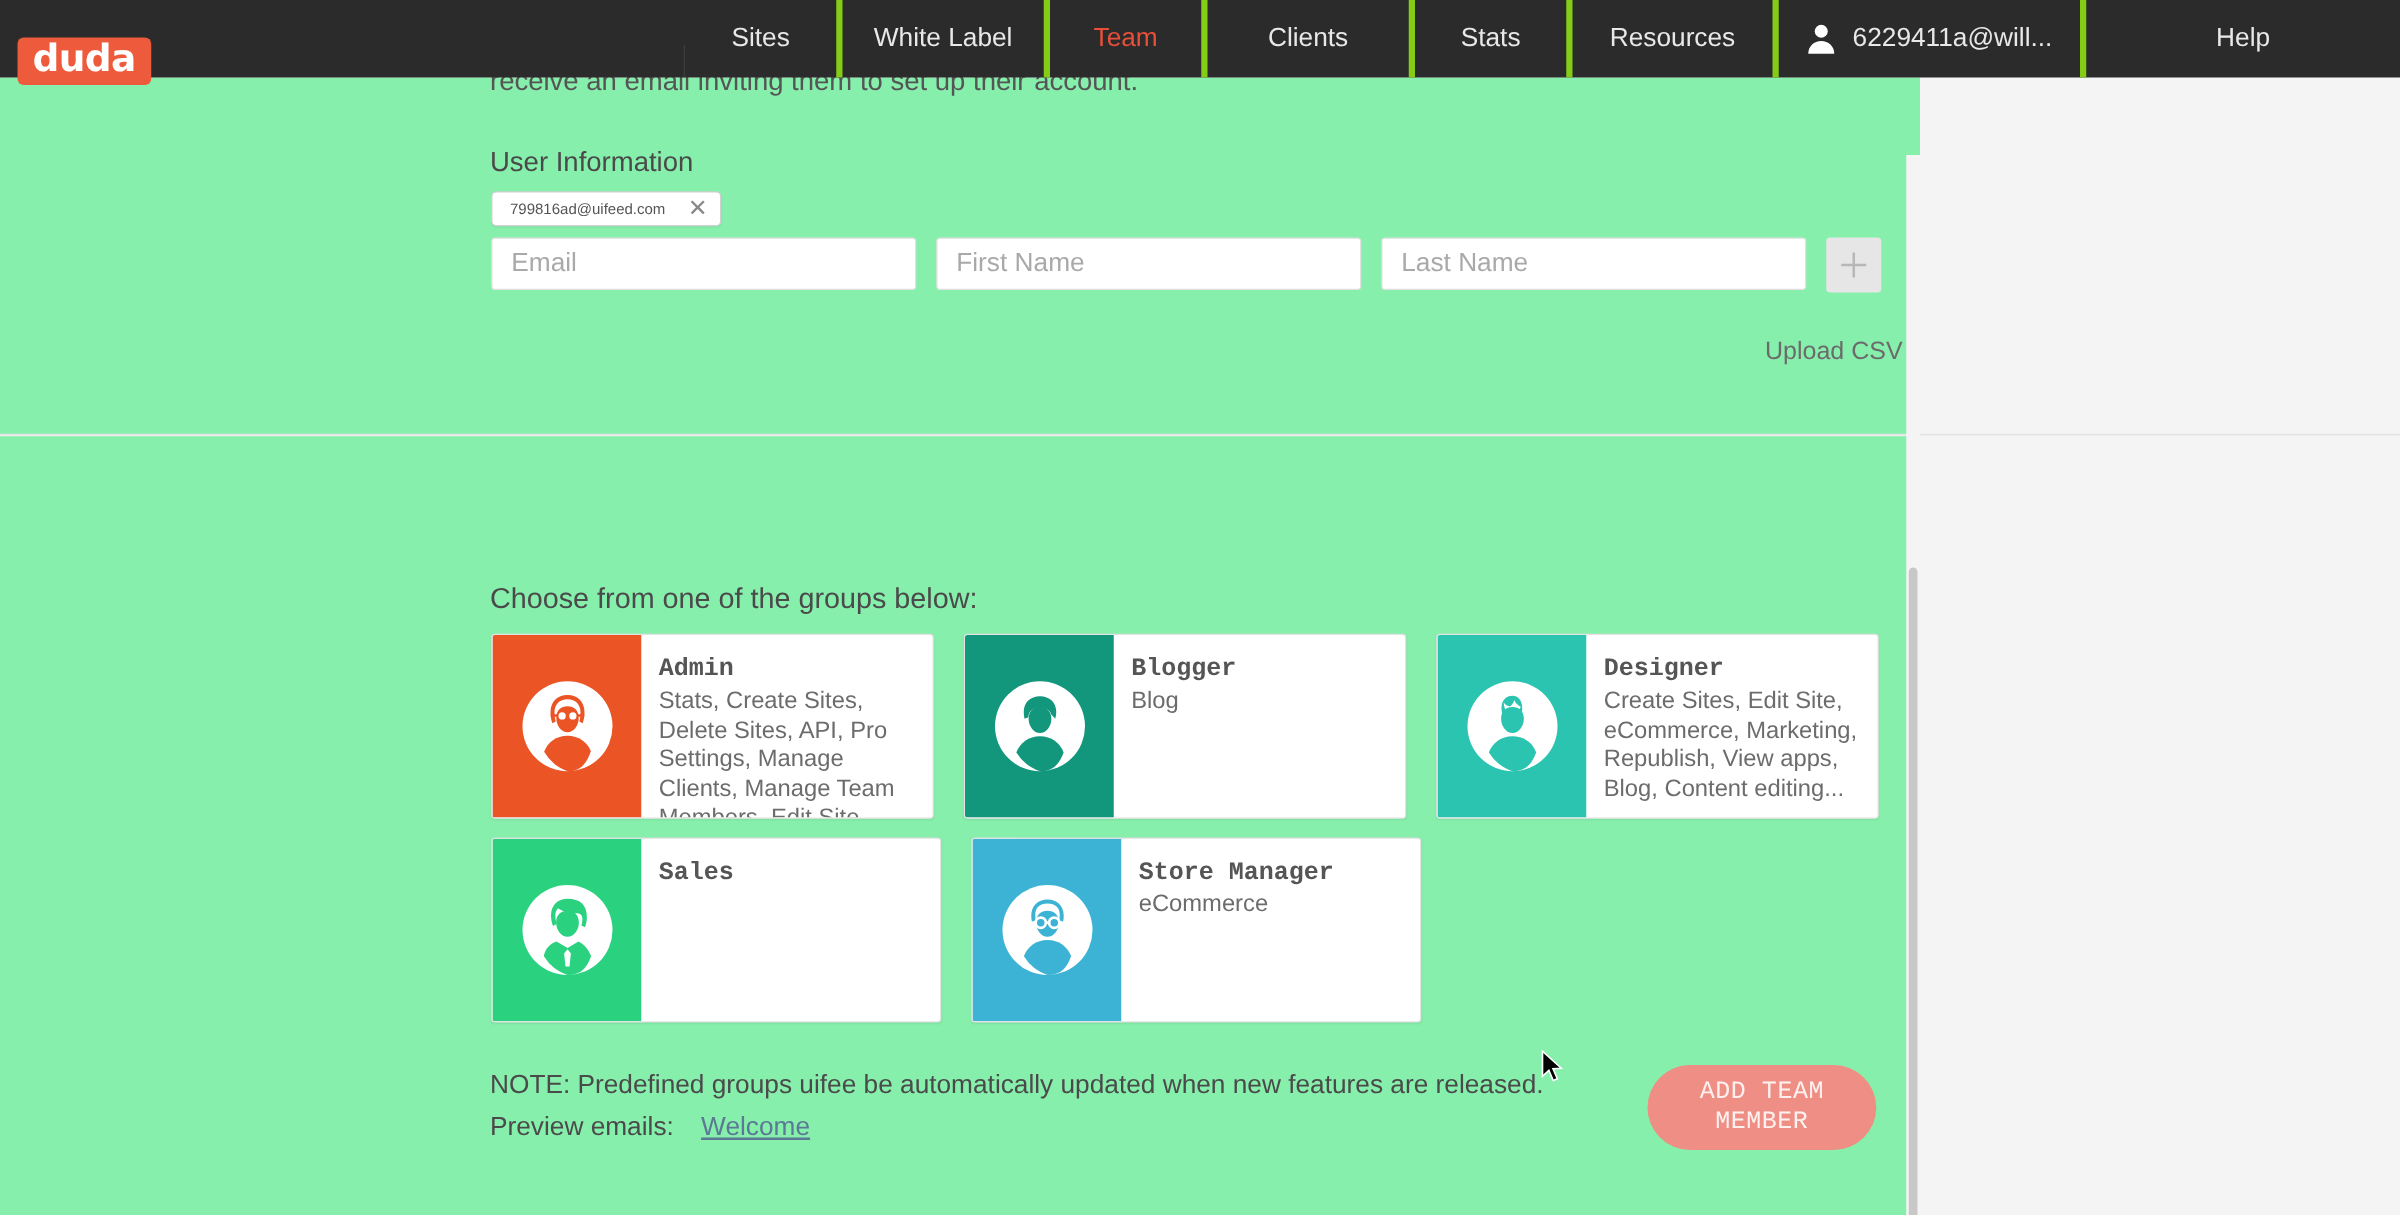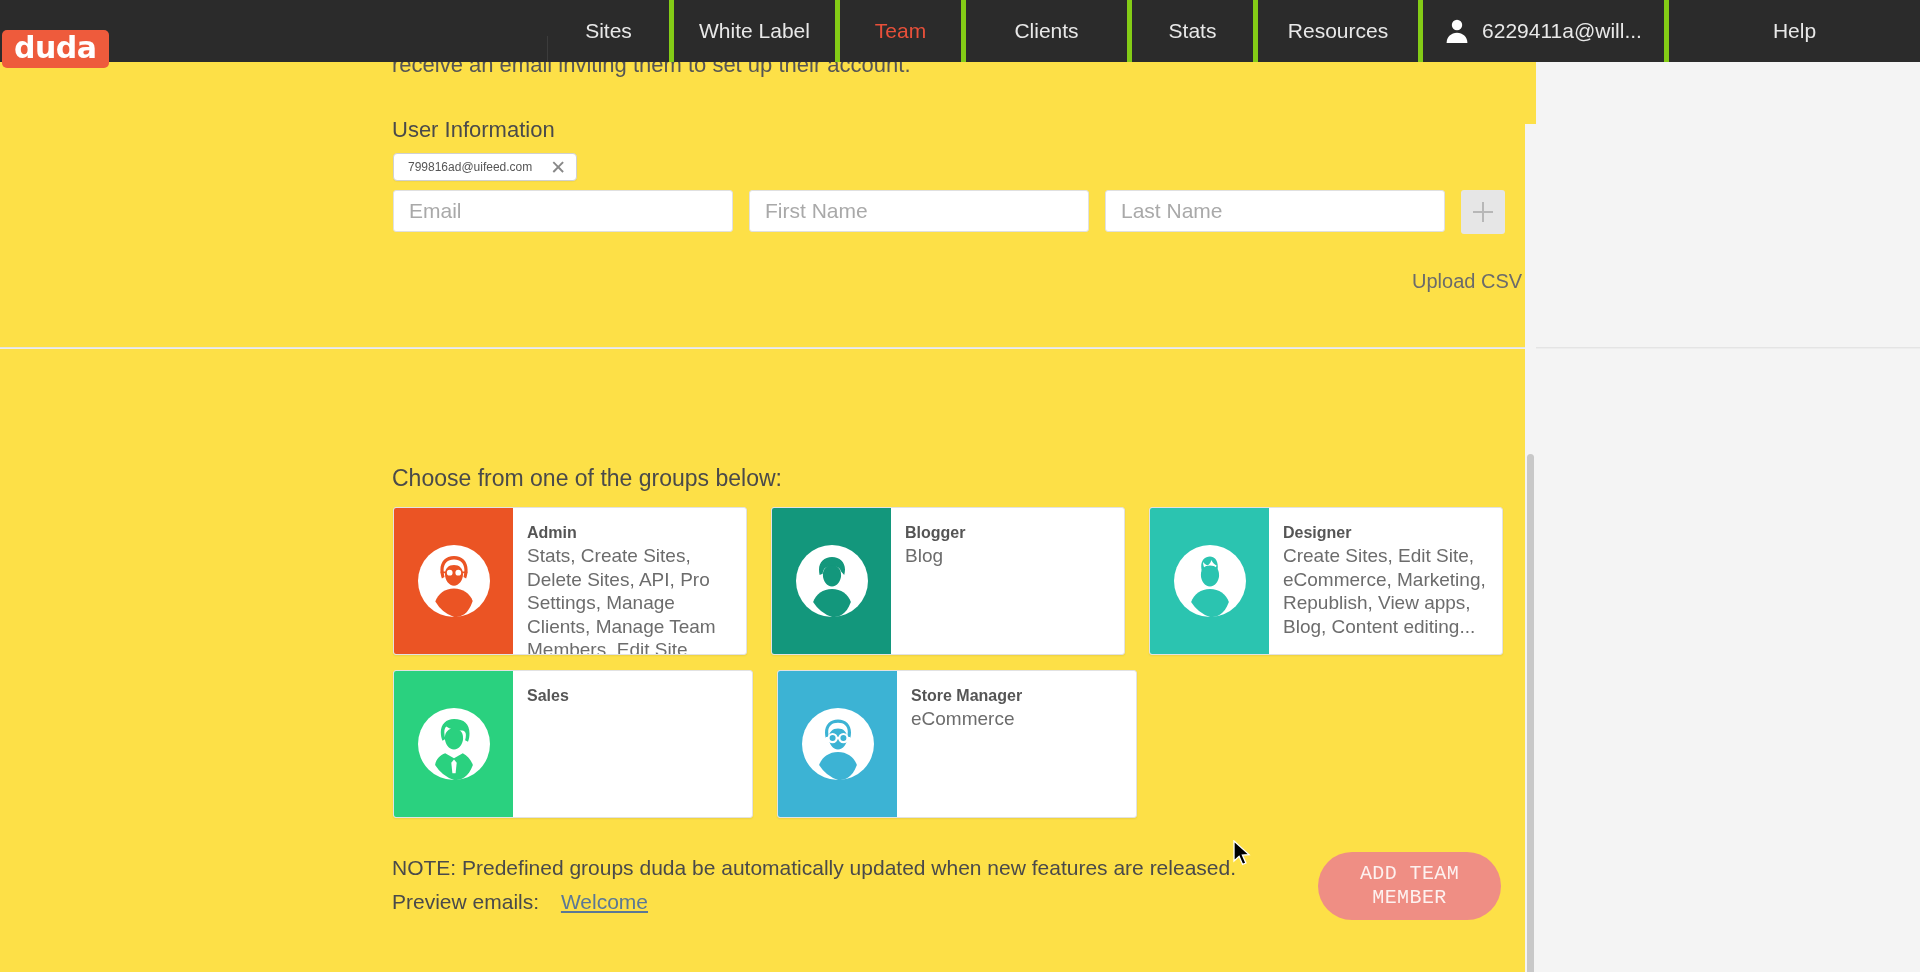--- a/index.html
+++ b/index.html
@@ -13,21 +13,21 @@
   
   .topnav {
     position: absolute; top: 0; left: 0;
     width: 1920px; height: 62px;
     background: #2b2b2b;
     display: flex; align-items: stretch;
     z-index: 50;
   }
   .logo-wrap {
     width: 548px; display: flex; align-items: center;
-    padding-left: 2px;
+    padding-left: 14px;
     border-right: 1px solid #3c3c3c;
     margin-top: 36px;
   }
   .logo {
     background: #ee5b3c;
     border-radius: 5px;
     color: #ffffff;
     font-size: 30px; font-weight: bold;
     letter-spacing: -0.5px;
     padding: 2px 12px 5px 12px;
@@ -48,21 +48,21 @@
   .nav-team       { width: 126px; }
   .nav-clients    { width: 166px; }
   .nav-stats      { width: 126px; }
   .nav-resources  { width: 165px; }
   .nav-user       { width: 246px; gap: 13px; }
   .nav-help       { flex: 1 1 auto; border-right: none; }
   .user-icon { display: flex; align-items: center; }
   .user-email { font-size: 21px; color: #e8e8e8; }
 
   
-  .page { position: absolute; top: 62px; left: 0; width: 1536px; height: 910px; background: #fde047; }
+  .page { position: absolute; top: 62px; left: 0; width: 1536px; height: 910px; background: #86efac; }
 
   .cut-text {
     position: absolute; left: 392px; top: -10px;
     font-size: 22px; color: #555; white-space: nowrap;
   }
 
   .section-label {
     position: absolute; left: 392px; top: 55px;
     font-size: 22px; color: #4a4a4a;
   }
@@ -138,21 +138,21 @@
     border-radius: 3px;
     box-shadow: 0 1px 2px rgba(0,0,0,.07);
     overflow: hidden;
     cursor: pointer;
   }
   .card-swatch {
     width: 119px; flex: 0 0 119px;
     display: flex; align-items: center; justify-content: center;
   }
   .card-body { flex: 1 1 auto; padding: 16px 14px 8px 14px; overflow: hidden; }
-  .card-title { font-size: 16px; font-weight: bold; color: #555; margin-bottom: 2px; }
+  .card-title { font-size: 20px; font-weight: bold; color: #555; margin-bottom: 2px; font-family: Liberation Mono, monospace; }
   .card-desc { font-size: 19px; color: #6c6c6c; line-height: 1.24; }
 
   
   .note {
     position: absolute; left: 392px; top: 791px;
     font-size: 21px; color: #4a4a4a; line-height: 1.45;
   }
   .preview-line { margin-top: 4px; }
   .welcome-link {
     color: #5b7895; text-decoration: underline; margin-left: 16px; cursor: pointer;
@@ -339,21 +339,21 @@
         </div>
         <div class="card-body">
           <div class="card-title">Store Manager</div>
           <div class="card-desc">eCommerce</div>
         </div>
       </div>
     </div>
   </div>
 
   <div class="note">
-    <div>NOTE: Predefined groups duda be automatically updated when new features are released.</div>
+    <div>NOTE: Predefined groups uifee be automatically updated when new features are released.</div>
     <div class="preview-line">
       <span>Preview emails:</span>
       <span class="welcome-link">Welcome</span>
     </div>
   </div>
 
   <button class="add-btn" style="background: rgb(239, 142, 132);">ADD TEAM MEMBER</button>
 
   <div class="scrollbar-track">
     <div class="scrollbar-thumb"></div>

